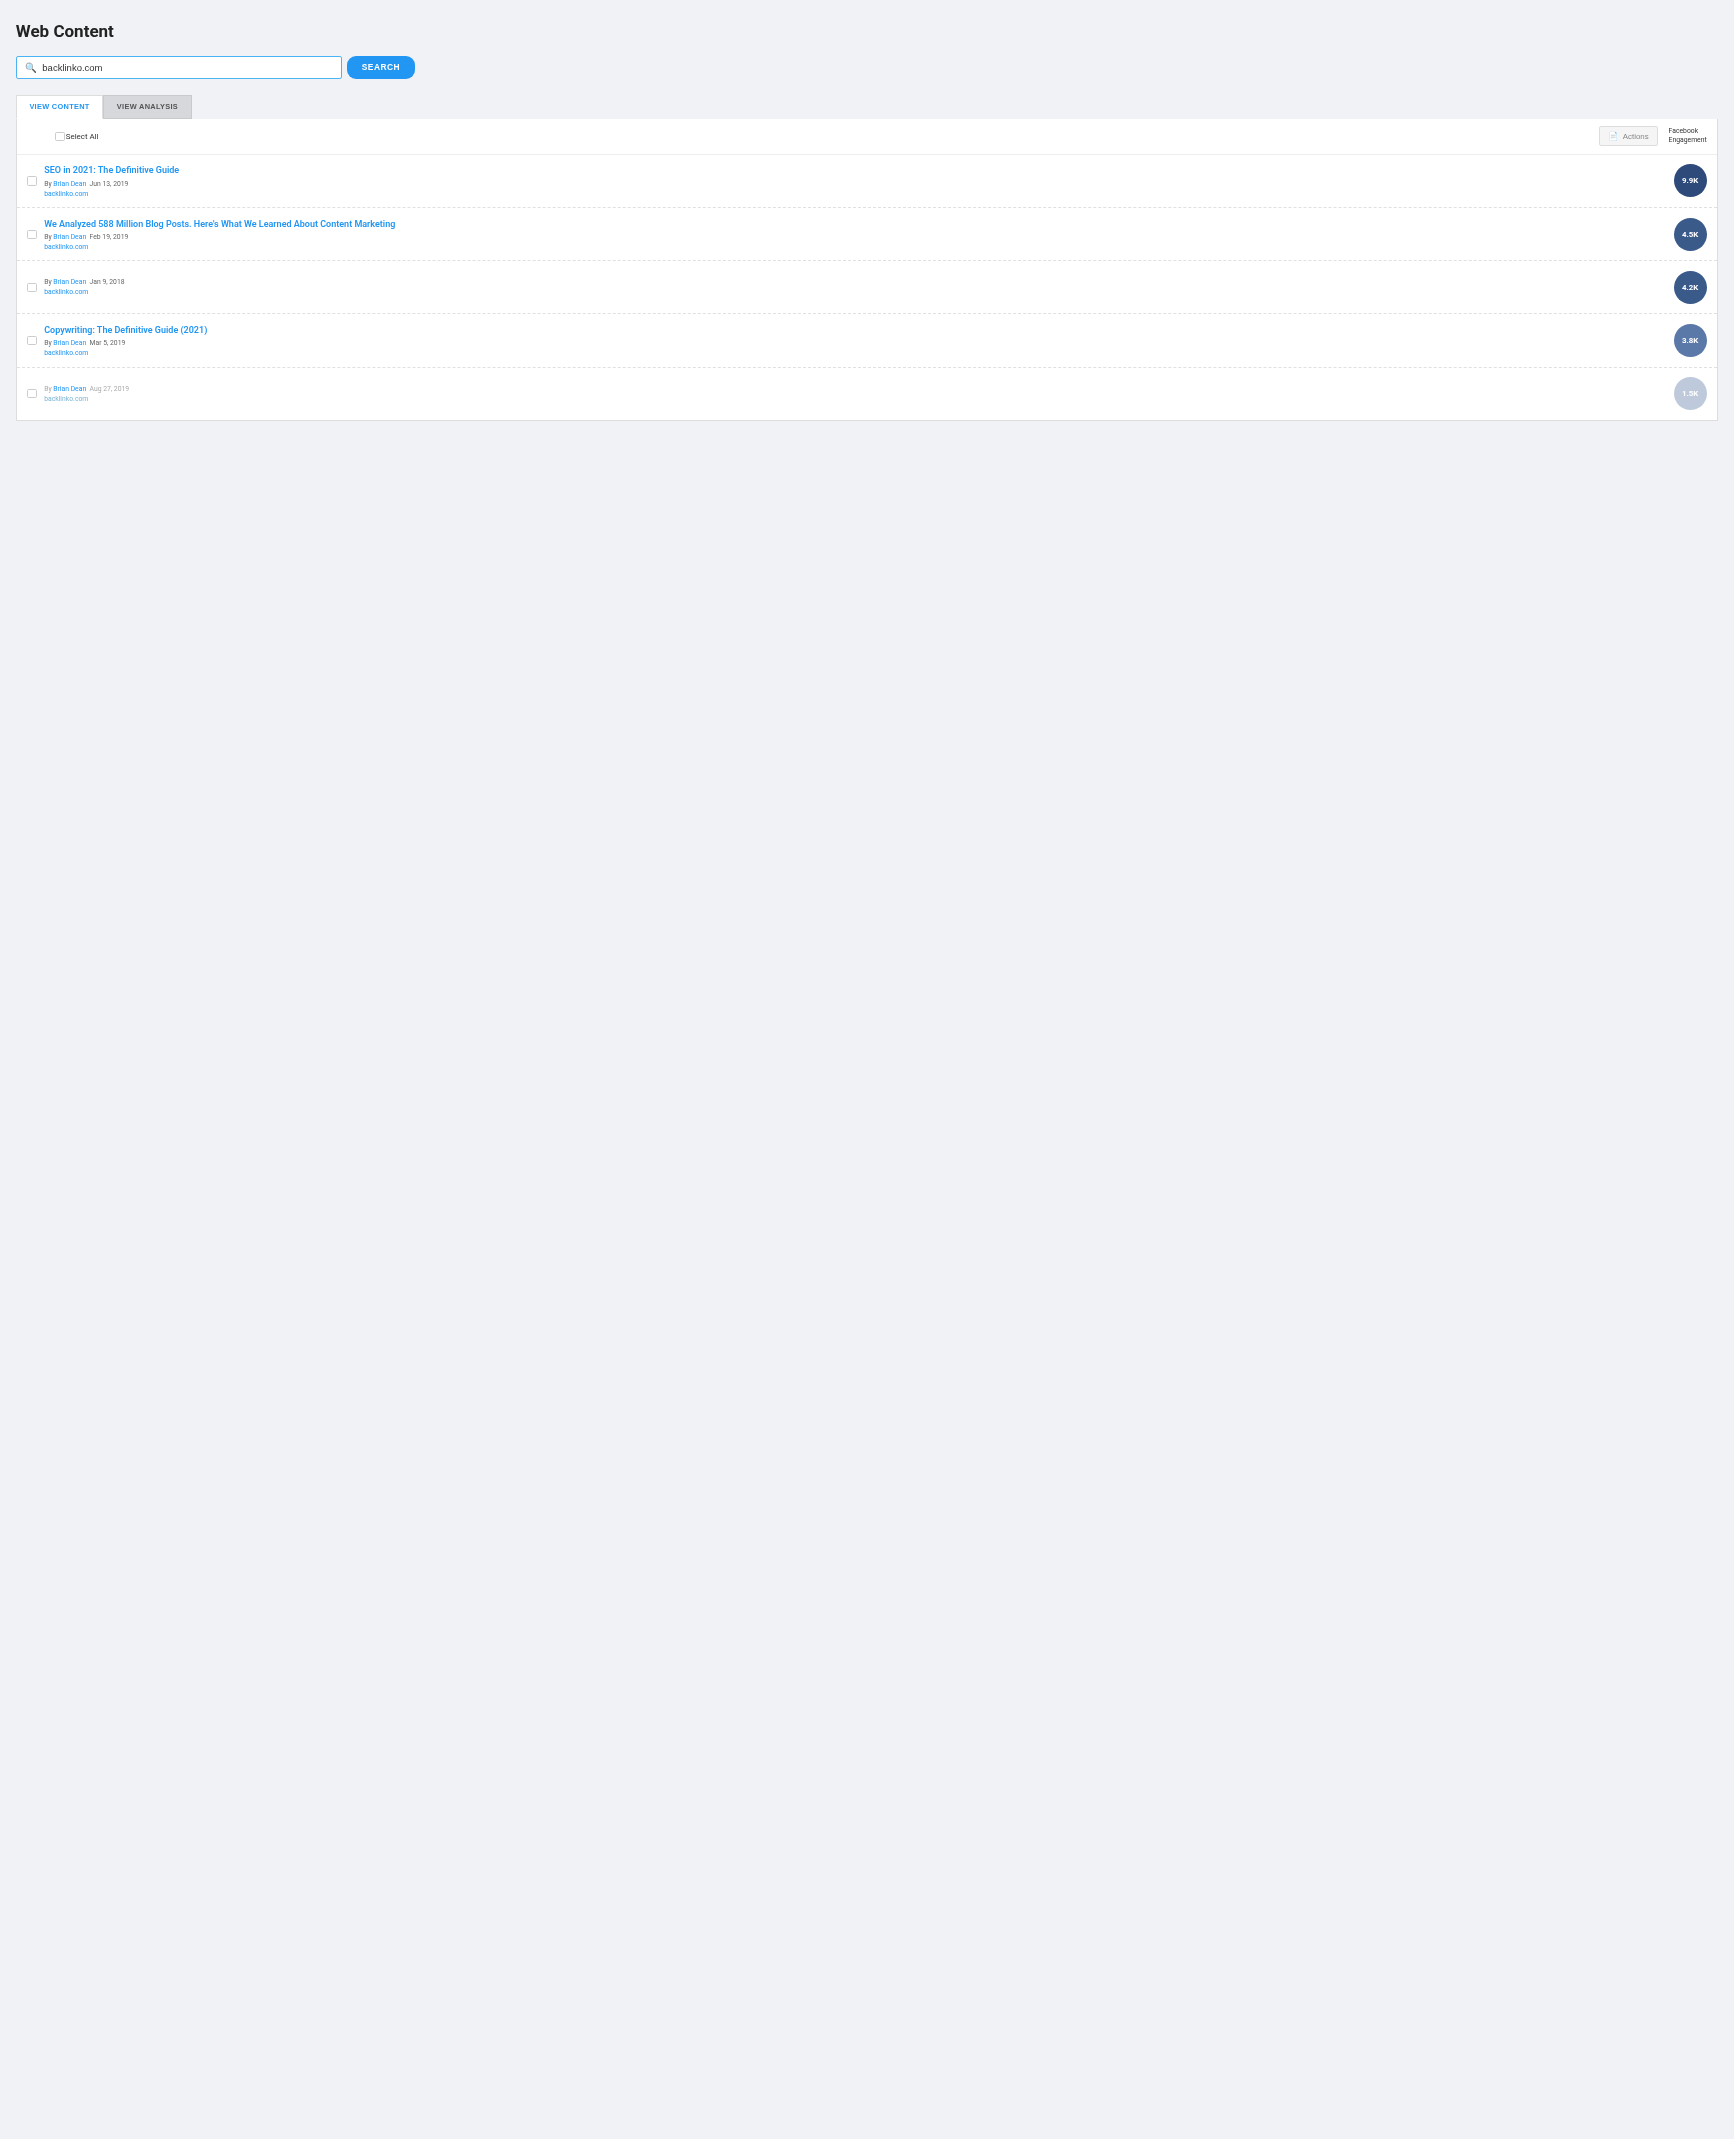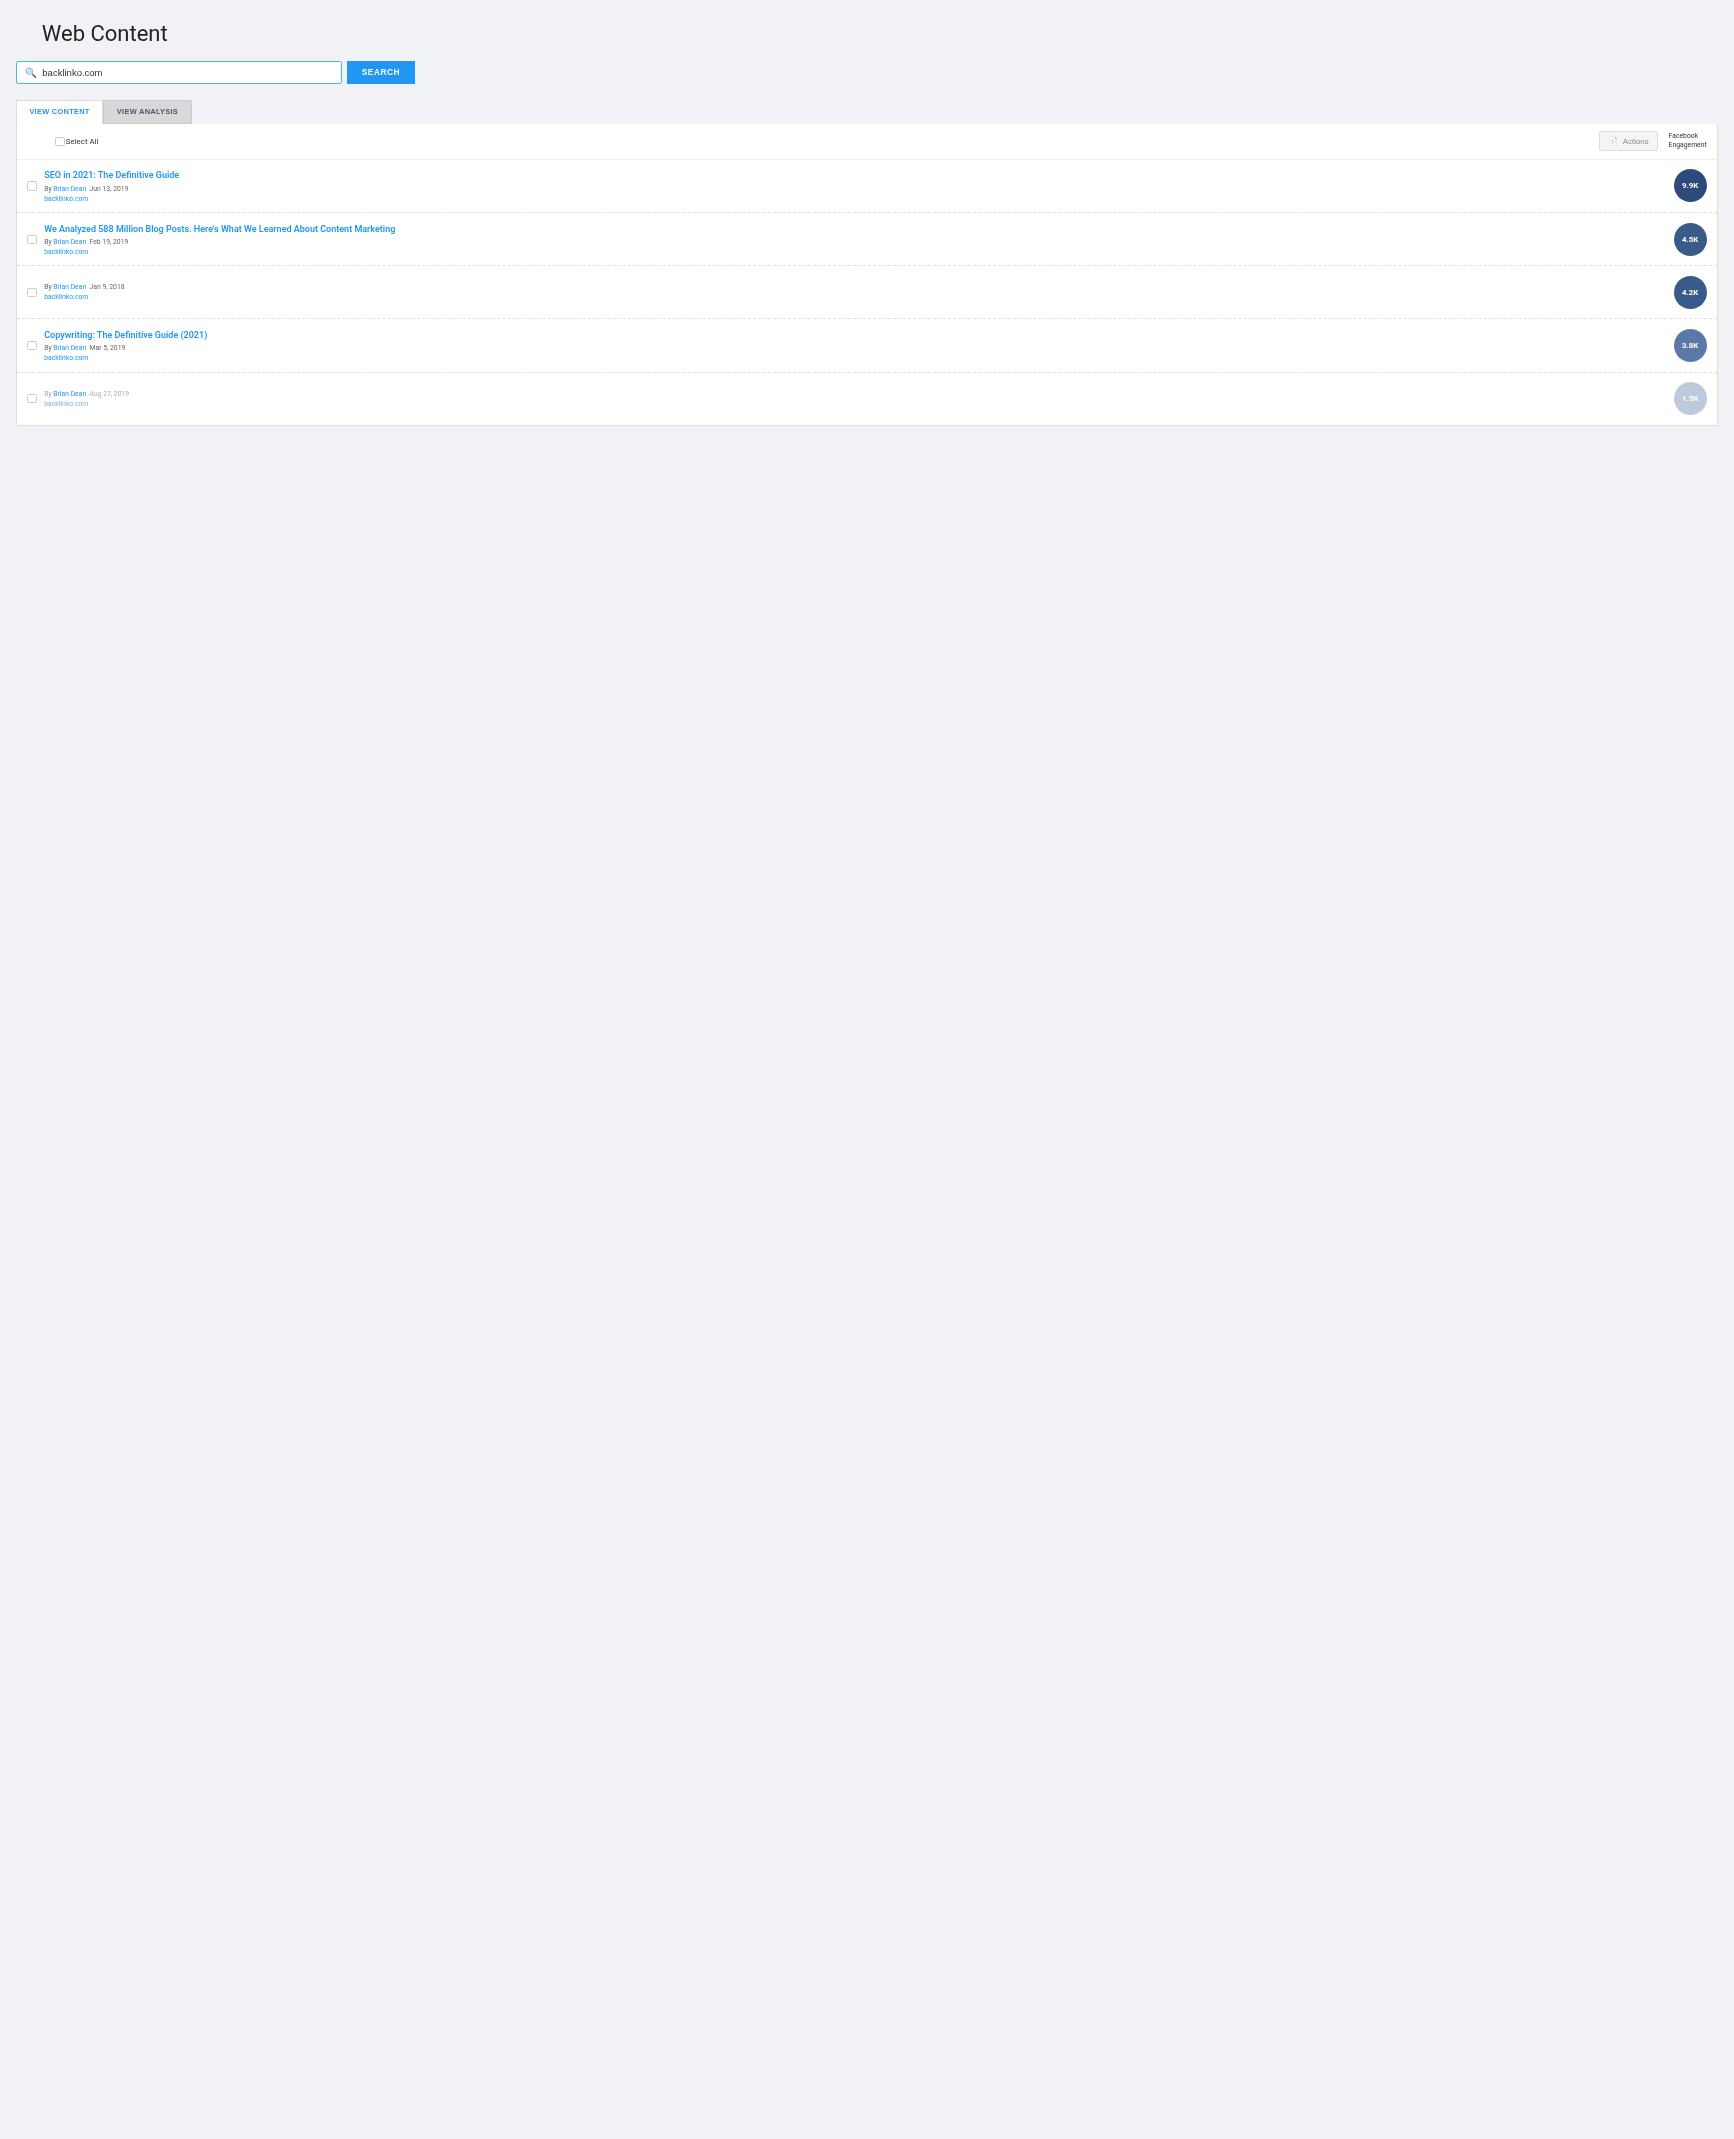--- a/index.html
+++ b/index.html
@@ -9,25 +9,24 @@
     }
 
     body {
       background-color: #f0f2f5;
       font-family: -apple-system, BlinkMacSystemFont, 'Segoe UI', Roboto, sans-serif;
       padding: 21px 15.8px;
       min-height: 100vh;
     }
 
     .page-title {
-      font-size: 22px;
-      font-weight: 400;
+      font-size: 17px;
+      font-weight: 700;
       color: #222;
       margin-bottom: 14.7px;
-      margin-left: 26px;
     }
 
     .search-bar {
       display: flex;
       align-items: center;
       margin-bottom: 15.8px;
       gap: 5.3px;
     }
 
     .search-input-wrapper {
@@ -53,21 +52,21 @@
       font-size: 9.5px;
       color: #333;
       width: 100%;
       background: transparent;
     }
 
     .search-button {
       background: #2196f3;
       color: #fff;
       border: none;
-      border-radius: 0;
+      border-radius: 9px;
       padding: 6.3px 14.7px;
       font-size: 8.4px;
       font-weight: 700;
       letter-spacing: 0.5px;
       cursor: pointer;
       text-transform: uppercase;
     }
 
     .tabs {
       display: flex;

